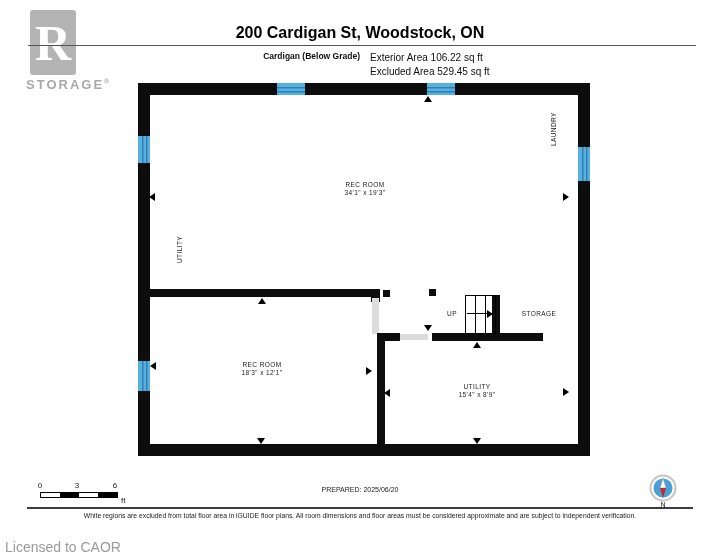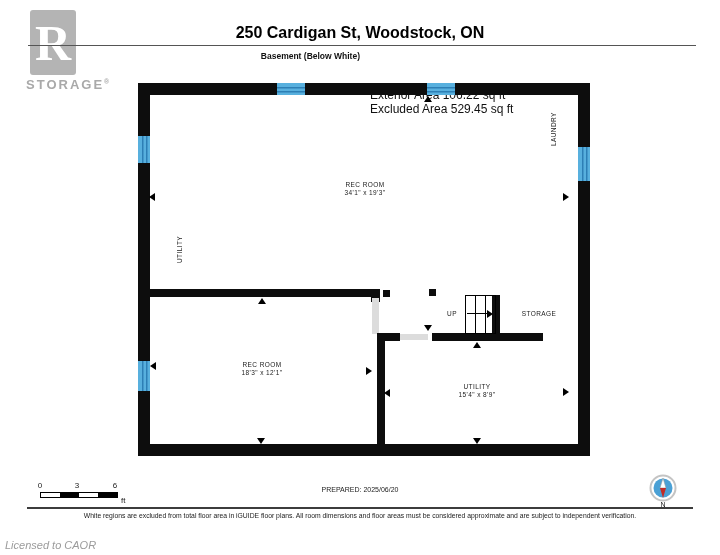--- a/index.html
+++ b/index.html
@@ -12,21 +12,21 @@
 
   
   .logo-block { left:30px; top:10px; width:46px; height:65px; background:#b4b4b4;
     border-radius:3px; display:flex; align-items:center; justify-content:center; z-index:2; }
   .logo-r { font-family:"Liberation Serif", serif; font-weight:bold; font-size:50px; color:#ffffff; line-height:1; }
   .brand-text { left:26px; top:77px; font-size:13px; color:#a9a9a9; letter-spacing:2px; font-weight:bold; }
   .brand-text sup { font-size:7px; }
   .header-line { left:28px; top:45px; width:668px; height:1px; background:#555; z-index:3; }
   .title { left:0; top:24px; width:720px; text-align:center; font-size:16px; font-weight:bold; color:#000; }
   .floor-label { left:180px; top:51px; width:180px; text-align:right; font-size:8.5px; font-weight:bold; }
-  .area-lines { left:370px; top:51px; font-size:12px; line-height:14px;margin-top:37px; }
+  .area-lines { left:370px; top:51px; font-size:10px; line-height:14px; }
 
   
   .wall { position:absolute; background:#0d0d0d; }
   .opening { position:absolute; background:#dcdcdc; }
 
   
   .win { position:absolute; background-color:#58b0de; background-repeat:no-repeat; }
   .win-h { background-image:linear-gradient(#2d7fb5,#2d7fb5),linear-gradient(#2d7fb5,#2d7fb5);
            background-size:100% 1.5px; background-position:0 3.5px, 0 7.5px; }
   .win-v { background-image:linear-gradient(#2d7fb5,#2d7fb5),linear-gradient(#2d7fb5,#2d7fb5);
@@ -56,34 +56,34 @@
   .scale-tick { position:absolute; width:12px; text-align:center; font-size:8px; color:#222; }
   .scale-bar { left:40px; top:492px; width:78px; height:6px; border:1px solid #000; display:flex; }
   .scale-bar div { height:100%; flex:1; }
   .seg-w { background:#fff; } .seg-b { background:#000; }
   .scale-unit { left:121px; top:489px; font-size:8px; color:#222;margin-top:7px; }
   .prepared { left:0; top:486px; width:720px; text-align:center; font-size:7px; color:#222; }
   .compass { left:649px; top:474px; width:28px; height:28px; }
   .compass-n { left:649px; top:501px; width:28px; text-align:center; font-size:7px; color:#222; }
   .bottom-rule { left:27px; top:507px; width:666px; height:2px; background:#3c3c3c; }
   .disclaimer { left:0; top:512px; width:720px; text-align:center; font-size:6.8px; color:#222; }
-  .license { left:5px; top:539px; font-size:11px; color:#9b9b9b;font-style:italic; }
+  .license { left:5px; top:539px; font-size:14px; color:#9b9b9b; }
 </style>
 </head>
 <body>
 
 <div class="page">
 
   <div class="abs header-line"></div>
   <div class="abs logo-block">
     <span class="logo-r">R</span>
   </div>
   <div class="abs brand-text"><span>STORAGE</span><sup>®</sup></div>
-  <div class="abs title">250 Cardigan St, Woodstock, ON</div>
-  <div class="abs floor-label">Basement (Below White)</div>
+  <div class="abs title">200 Cardigan St, Woodstock, ON</div>
+  <div class="abs floor-label">Cardigan (Below Grade)</div>
   <div class="abs area-lines">
     <div>Exterior Area 106.22 sq ft</div>
     <div>Excluded Area 529.45 sq ft</div>
   </div>
 
   <div class="wall" style="left:138px; top:83px; width:452px; height:12px;"></div>
   <div class="wall" style="left:138px; top:444px; width:452px; height:12px;"></div>
   <div class="wall" style="left:138px; top:83px; width:12px; height:373px;"></div>
   <div class="wall" style="left:578px; top:83px; width:12px; height:373px;"></div>
 

